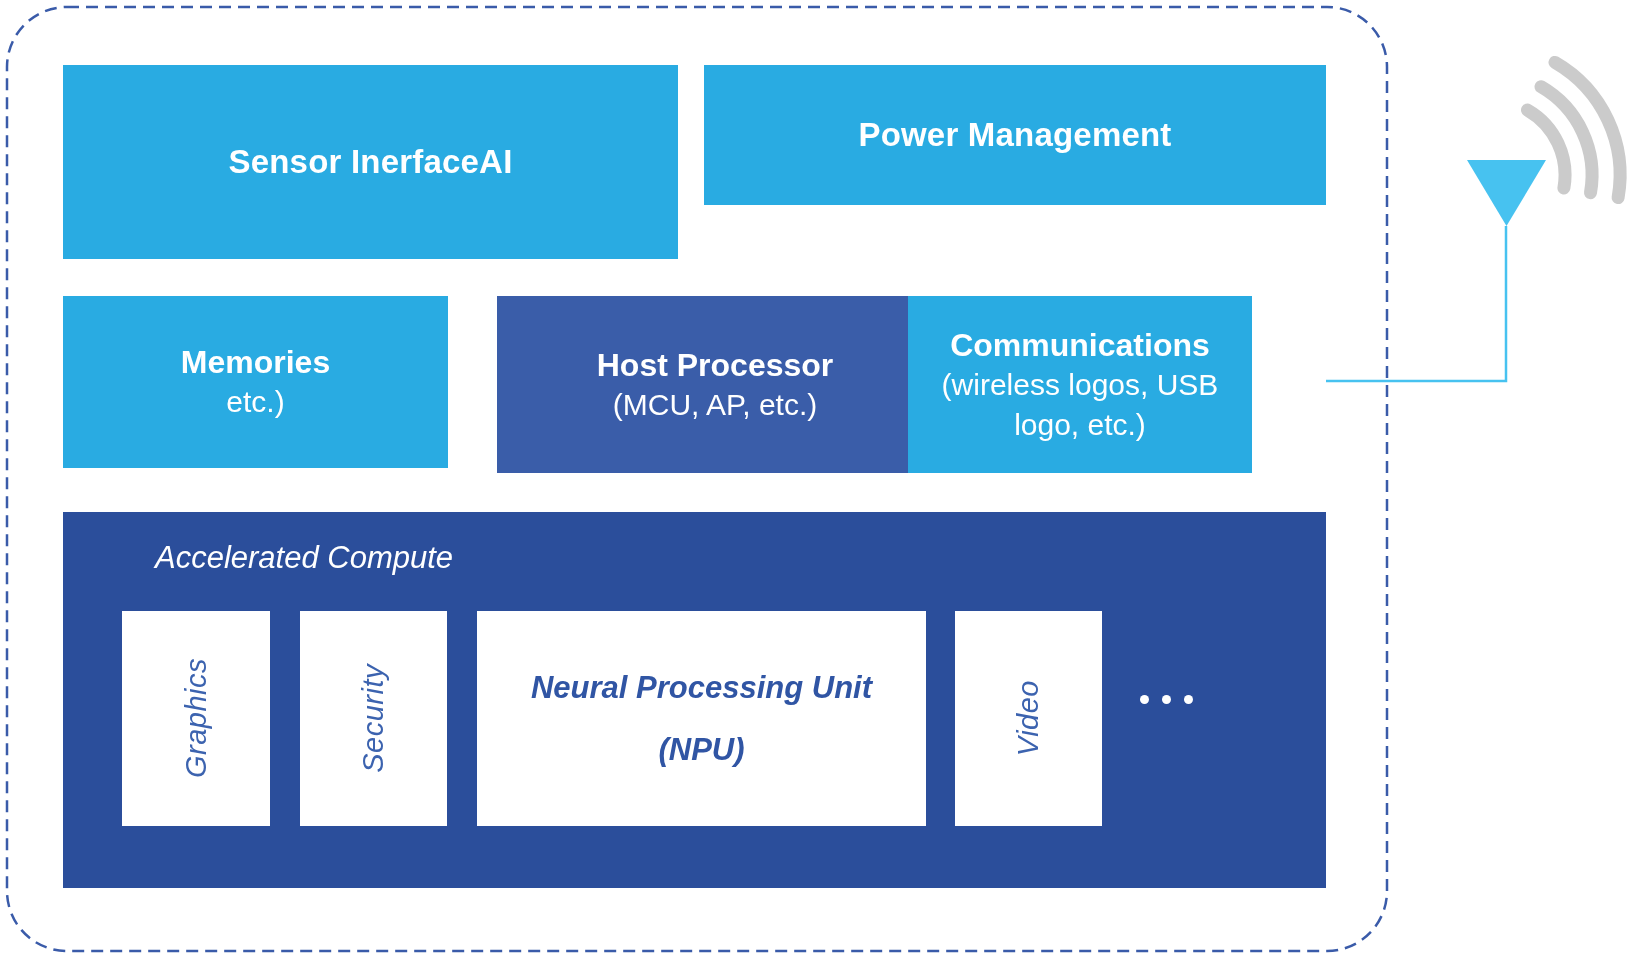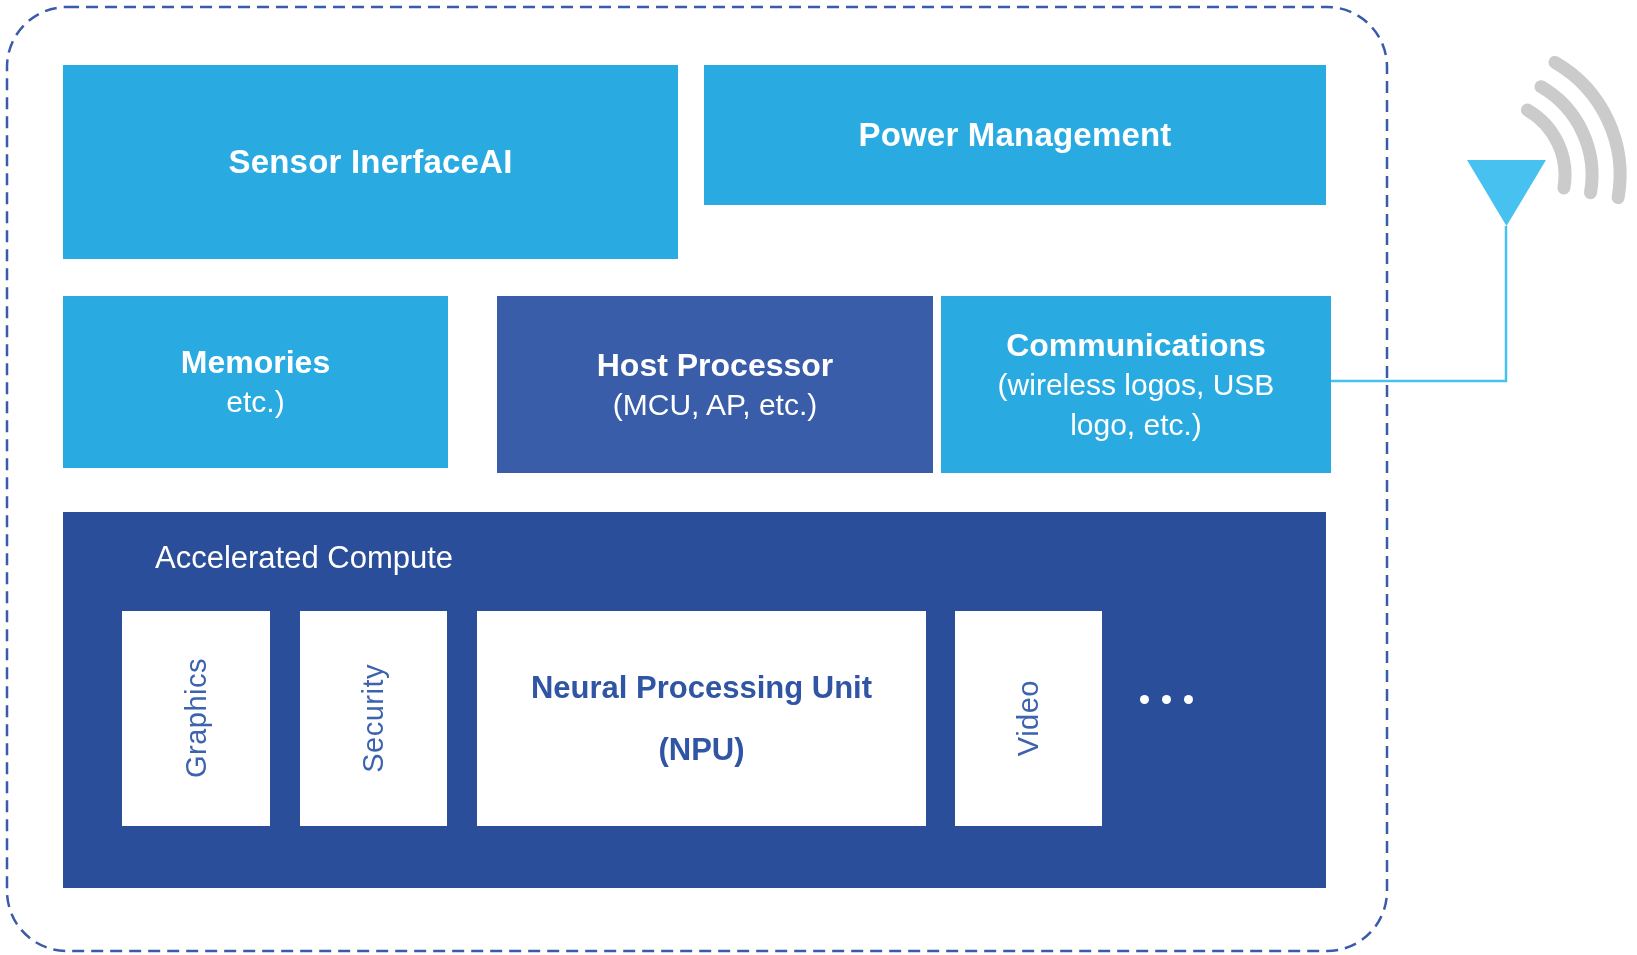--- a/index.html
+++ b/index.html
@@ -7,21 +7,21 @@
     position:relative;width:1637px;height:955px;background:#ffffff;
     font-family:"Liberation Sans",sans-serif;overflow:hidden;
   }
   .overlay{position:absolute;left:0;top:0;width:1637px;height:955px;}
   .box{
     position:absolute;display:flex;flex-direction:column;
     justify-content:center;text-align:center;color:#ffffff;
   }
   .light{background:#29ABE2;}
   .host{background:#3A5DA9;}
-  .compute{background:#2B4E9B;}
+  .compute{background:#2B4E9B;font-style:italic;}
   .title-lg{font-size:33px;font-weight:bold;letter-spacing:.2px;}
   .title{font-size:32px;font-weight:bold;line-height:40px;}
   .sub{font-size:30px;font-weight:normal;line-height:40px;}
   .compute-label{
     position:absolute;left:92px;top:28px;font-size:31px;color:#ffffff;
   }
   .white-box{
     position:absolute;background:#ffffff;display:flex;
     align-items:center;justify-content:center;text-align:center;gap:21px;
   }
@@ -60,21 +60,21 @@
   <div class="box light" style="left:63px;top:296px;width:385px;height:172px;">
     <div class="title">Memories</div>
     <div class="sub">etc.)</div>
   </div>
 
   <div class="box host" style="left:497px;top:296px;width:436px;height:177px;">
     <div class="title">Host Processor</div>
     <div class="sub">(MCU, AP, etc.)</div>
   </div>
 
-  <div class="box light" style="left:941px;top:296px;width:390px;height:177px;">
+  <div class="box light" style="left:908px;top:296px;width:344px;height:177px;">
     <div class="title">Communications</div>
     <div class="sub">(wireless logos, USB</div>
     <div class="sub">logo, etc.)</div>
   </div>
 
   <div class="box compute" style="left:63px;top:512px;width:1263px;height:376px;display:block;">
 
     <div class="compute-label">Accelerated Compute</div>
 
     <div class="white-box" style="left:59px;top:99px;width:148px;height:215px;">

